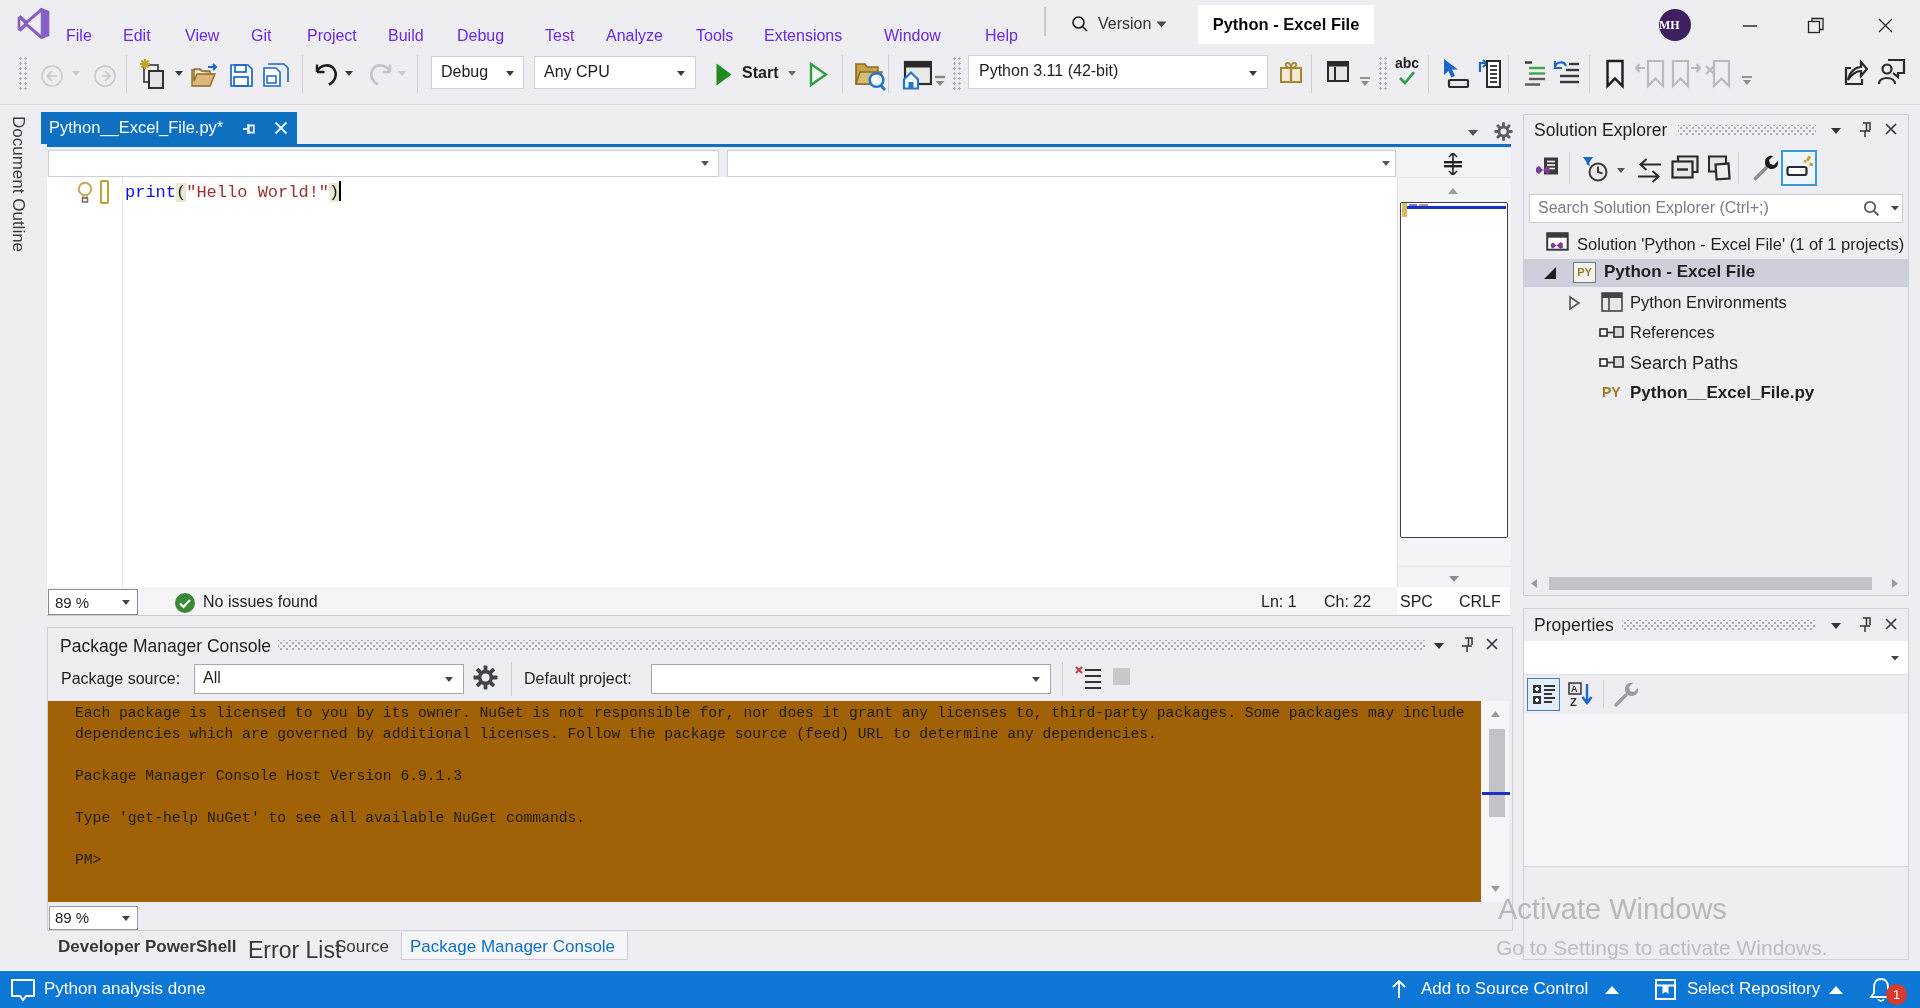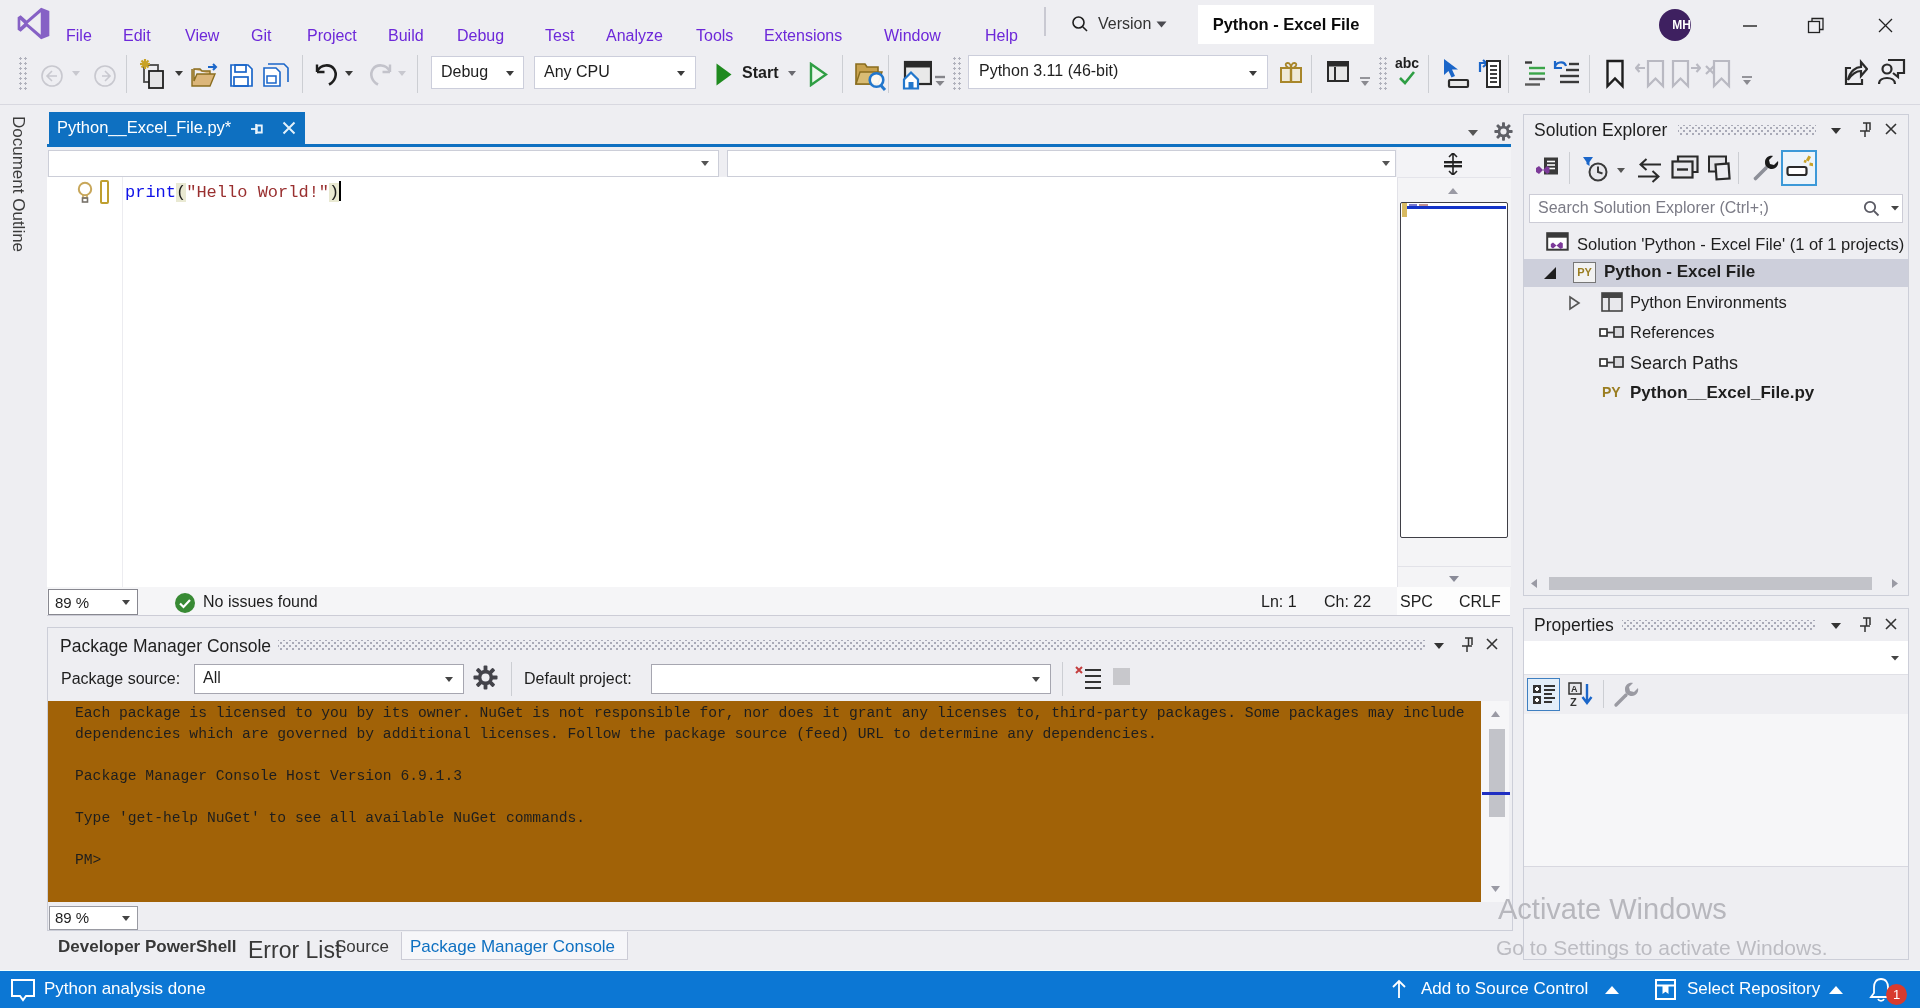--- a/index.html
+++ b/index.html
@@ -46,21 +46,21 @@
     <line x1="12.7" y1="12.7" x2="17" y2="17" stroke="#1e1e1e" stroke-width="1.6"></line>
   </svg>
   <div class="abs" style="left:1098px;top:15px;font-size:16px;color:#333;">Version</div>
   <svg class="abs" style="left:1155px;top:20px;" width="13" height="9" viewBox="0 0 13 9">
       <path d="M1.5 1.5 L6.5 7.5 L11.5 1.5 Z" fill="#4a4a50"></path>
     </svg>
 
   <div class="abs" style="left:1198px;top:5px;width:176px;height:39px;background:#fff;"></div>
   <div class="abs" style="left:1198px;top:5px;width:176px;height:39px;line-height:39px;text-align:center;font-size:16.5px;font-weight:700;color:#0a0a0a;">Python - Excel File</div>
 
-  <div class="abs" style="left:1659px;top:9px;width:32px;height:32px;border-radius:50%;background:#3E2060;color:#fff;font-size:12px;font-weight:700;text-align:right;line-height:32px;">MH</div>
+  <div class="abs" style="left:1659px;top:9px;width:32px;height:32px;border-radius:50%;background:#3E2060;color:#fff;font-size:12px;font-weight:700;text-align:left;line-height:32px;font-family:Liberation Serif, serif;">MH</div>
 
   <svg class="abs" style="left:1741px;top:17px;" width="18" height="18" viewBox="0 0 18 18">
       <line x1="2" y1="9" x2="16" y2="9" stroke="#222" stroke-width="1.4"></line>
     </svg>
   <svg class="abs" style="left:1806px;top:16px;" width="19" height="19" viewBox="0 0 19 19">
     <rect x="2.5" y="5.5" width="11" height="11" fill="none" stroke="#222" stroke-width="1.3"></rect>
     <path d="M6 5.5 L6 2.5 L17 2.5 L17 13.5 L13.5 13.5" fill="none" stroke="#222" stroke-width="1.3"></path>
   </svg>
   <svg class="abs" style="left:1876px;top:16px;" width="19" height="19" viewBox="0 0 19 19">
     <line x1="3" y1="3" x2="16" y2="16" stroke="#222" stroke-width="1.3"></line>
@@ -170,21 +170,21 @@
     <path d="M2 19.5 L9 12.5 L16 19.5 L16 28.5 L2 28.5 Z" fill="#fff" stroke="#2277CC" stroke-width="2.2"></path>
     <rect x="6.5" y="22" width="5" height="6.5" fill="#2277CC"></rect>
   </svg>
   <svg class="abs" style="left:933px;top:24px;" width="14" height="16" viewBox="0 0 14 16">
       <line x1="2" y1="3" x2="12" y2="3" stroke="#85858b" stroke-width="2.4"></line>
       <path d="M2.5 7 L7 12 L11.5 7 Z" fill="#85858b"></path>
     </svg>
   <div class="abs vgrip" style="left:952px;top:6px;width:10px;height:36px;"></div>
 
   <div class="abs white bordered" style="left:968px;top:5px;width:300px;height:34px;"></div>
-  <div class="abs" style="left:979px;top:12px;font-size:16px;">Python 3.11 (46-bit)</div>
+  <div class="abs" style="left:979px;top:12px;font-size:16px;">Python 3.11 (42-bit)</div>
   <svg class="abs" style="left:1248px;top:20px;" width="12" height="8" viewBox="0 0 12 8">
       <path d="M1 1 L5 6 L9 1 Z" fill="#3a3a3a"></path>
     </svg>
 
   <svg class="abs" style="left:1280px;top:12px;" width="22" height="21" viewBox="0 0 22 21">
     <rect x="1" y="6" width="20" height="14" fill="#f0ead8" stroke="#A8862A" stroke-width="2"></rect>
     <line x1="11" y1="6" x2="11" y2="20" stroke="#A8862A" stroke-width="2.4"></line>
     <path d="M11 6 C6 6, 4 1.5, 7.5 1 C10 0.7, 11 4, 11 6 C11 4, 12 0.7, 14.5 1 C18 1.5, 16 6, 11 6 Z" fill="none" stroke="#A8862A" stroke-width="1.8"></path>
   </svg>
   <div class="sep abs" style="left:1311px;top:5px;height:38px;"></div>
@@ -278,21 +278,21 @@
     <circle cx="9" cy="11" r="4.5" fill="#eeeef2" stroke="#2a2a2a" stroke-width="2.2"></circle>
     <path d="M1 26 C1 18, 17 18, 17 26" fill="none" stroke="#2a2a2a" stroke-width="2.2"></path>
   </svg>
 </div>
 <div class="abs" style="left:0;top:104px;width:1920px;height:1px;background:#d8d8e0;"></div>
 
 <div class="abs" style="left:8px;top:116px;width:24px;height:160px;">
   <div style="writing-mode:vertical-lr;font-size:17px;color:#3b3b3b;">Document Outline</div>
 </div>
 
-<div class="abs" style="left:49px;top:112px;width:256px;height:32px;background:#0E70C1;color:#fff;">
+<div class="abs" style="left:41px;top:112px;width:256px;height:32px;background:#0E70C1;color:#fff;">
   <div class="abs" style="left:8px;top:6px;font-size:16.5px;">Python__Excel_File.py*</div>
   <svg class="abs" style="left:201px;top:9px;" width="16" height="16" viewBox="0 0 16 16">
     <path d="M1 8 L6 8" stroke="#E8F3FB" stroke-width="1.8"></path>
     <path d="M6.8 4.5 L11.8 4.5 L11.8 11.5 L6.8 11.5 Z" fill="none" stroke="#E8F3FB" stroke-width="1.8"></path>
     <path d="M6.2 3 L6.2 13" stroke="#E8F3FB" stroke-width="2"></path>
   </svg>
   <svg class="abs" style="left:232px;top:8px;" width="16" height="16" viewBox="0 0 16 16">
       <path d="M2.5 2.5 L13.5 13.5 M13.5 2.5 L2.5 13.5" stroke="#E3F1FA" stroke-width="2"></path>
     </svg>
 </div>

